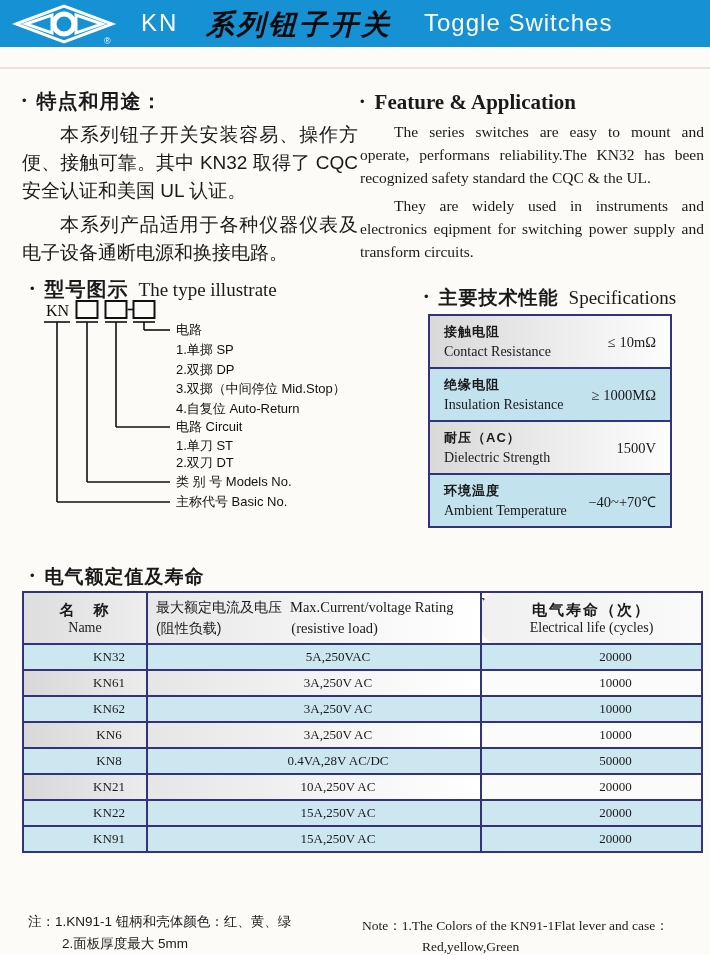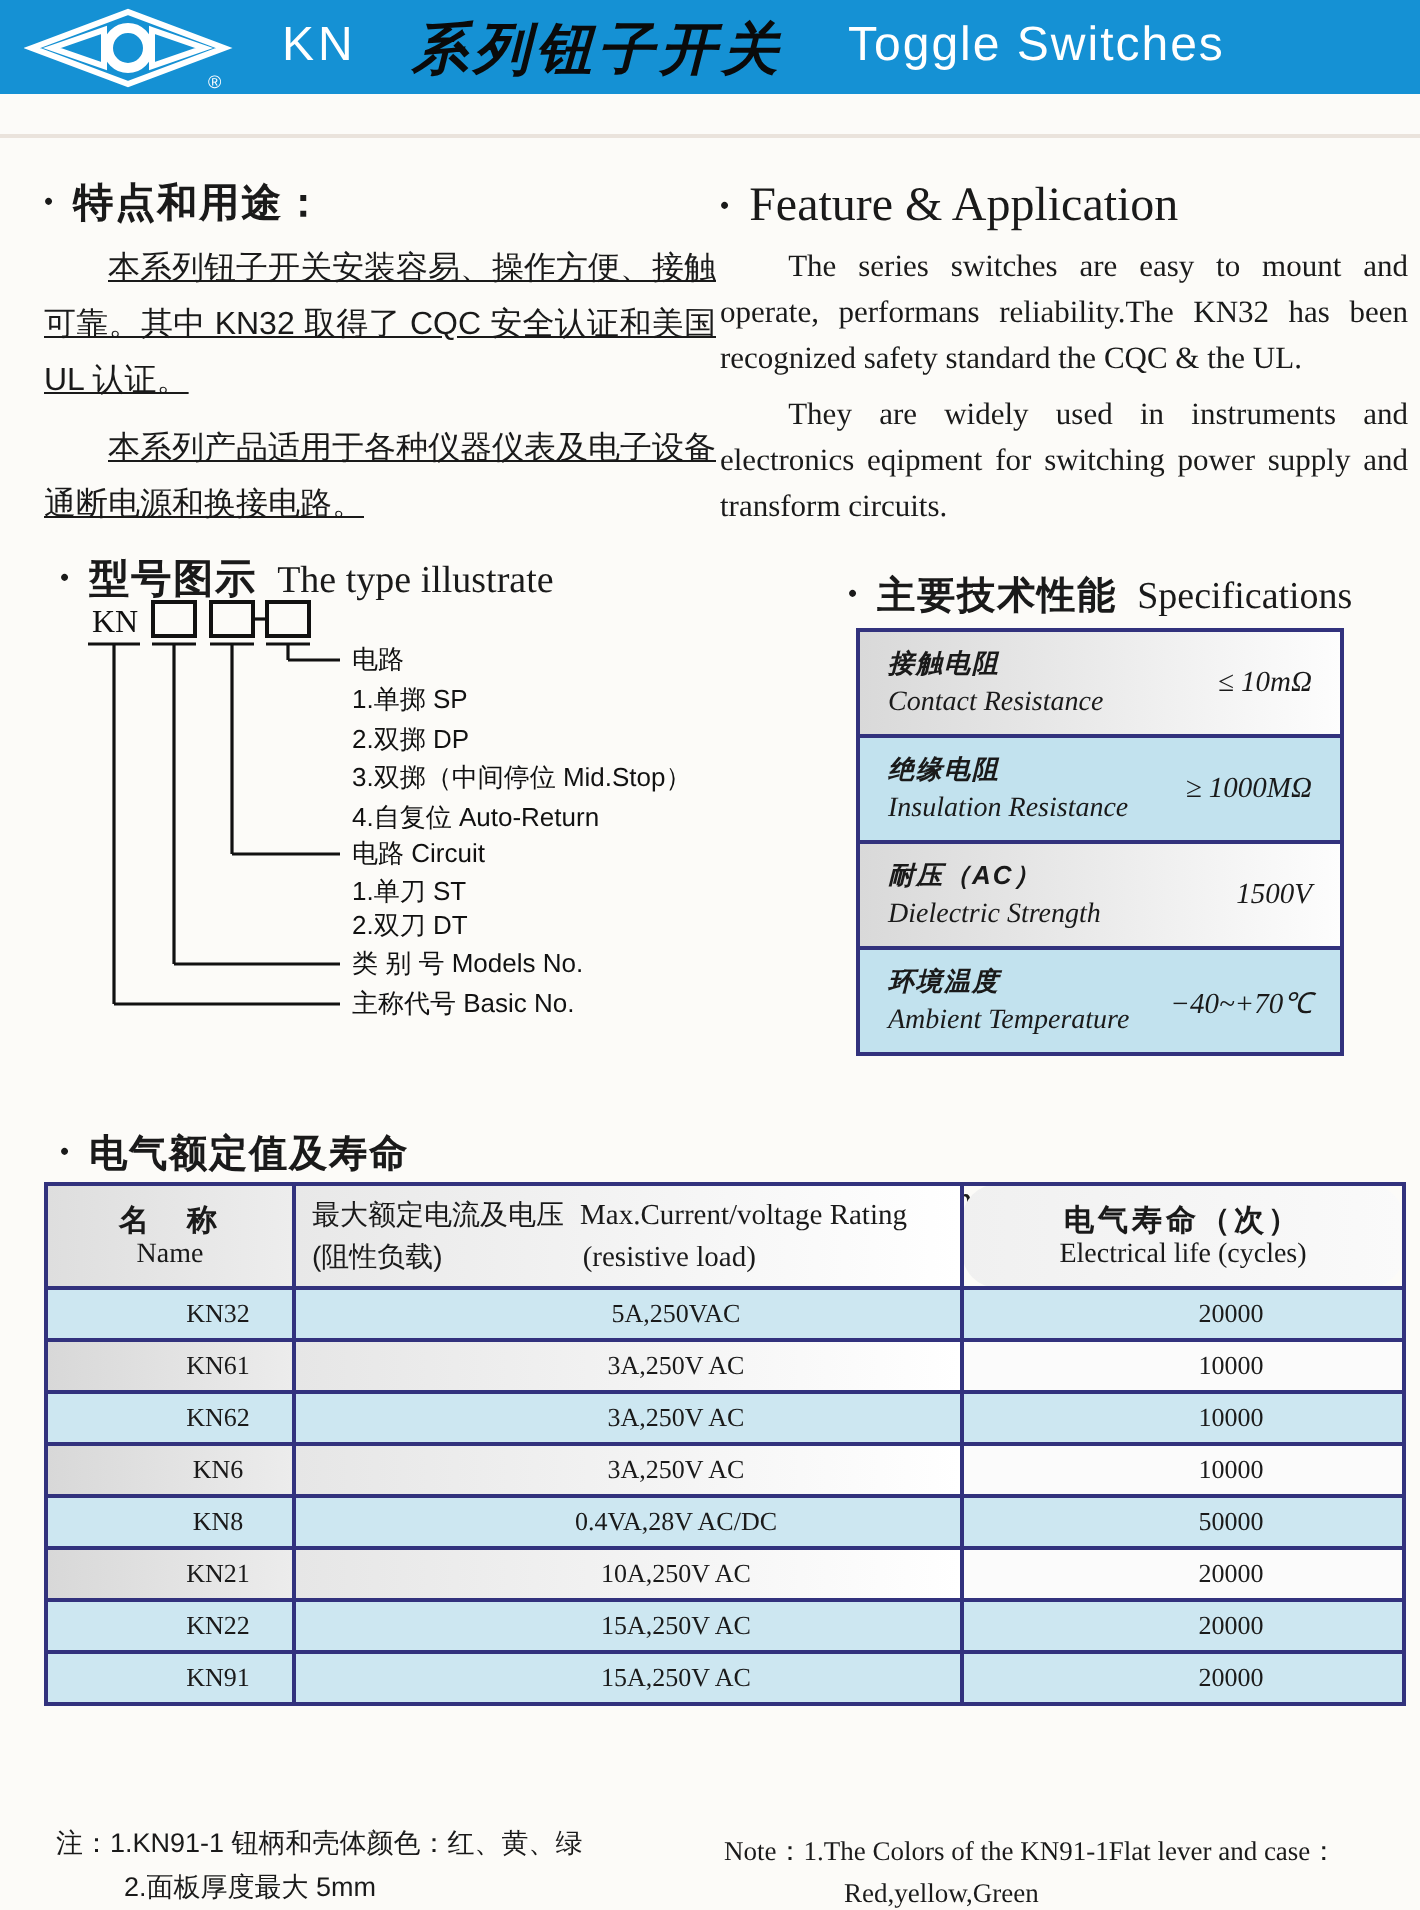--- a/index.html
+++ b/index.html
@@ -21,38 +21,38 @@
 
   
   .sec-title{display:flex;align-items:baseline;gap:10px;}
   .bullet{font-size:13px;position:relative;top:-3px;}
   .t-cn{font-weight:bold;font-size:19px;letter-spacing:1px;}
   .t-en{font-family:"Liberation Serif", serif;font-size:19px;}
 
   
   .feat-cn{position:absolute;left:22px;top:88px;width:336px;}
   .feat-cn .big{font-size:20px;}
-  .feat-cn p{margin:6px 0 0 0;font-size:16px;line-height:28px;text-indent:2em;text-align:justify;text-decoration:underline;}
+  .feat-cn p{margin:6px 0 0 0;font-size:19px;line-height:28px;text-indent:2em;text-align:justify;}
   .feat-en{position:absolute;left:360px;top:90px;width:344px;}
-  .feat-en .sec-title .t-en{font-size:24px;}
+  .feat-en .sec-title .t-en{font-size:21px;font-weight:bold;}
   .feat-en p{margin:5px 0 0 0;font-size:15.5px;line-height:23px;text-indent:2.2em;text-align:justify;
              font-family:"Liberation Serif", serif;}
 
   
   .type-title{position:absolute;left:30px;top:276px;}
   .type-title .t-cn{font-size:20px;}
   .diagram{position:absolute;left:40px;top:297px;}
   .diagram text{font-size:13px;fill:#111;}
   .diagram .kn{font-size:16px;font-family:"Liberation Serif", serif;}
   .diagram rect{fill:none;stroke:#111;stroke-width:2;}
   .diagram line{stroke:#111;stroke-width:1.6;}
 
   
   .spec-title{position:absolute;left:424px;top:285px;}
-  .spec-table{position:absolute;left:428px;top:314px;width:240px;border:2px solid #32327d;background:#fff;font-style:italic;}
+  .spec-table{position:absolute;left:428px;top:314px;width:240px;border:2px solid #32327d;background:#fff;}
   .spec-row{height:51px;border-bottom:2px solid #32327d;position:relative;}
   .spec-row:last-child{border-bottom:none;}
   .spec-row.grad{background:linear-gradient(90deg,#d9d9d9,#fdfdfd);}
   .spec-row.cyan{background:#c2e2ee;}
   .spec-cn{position:absolute;left:14px;top:7px;font-size:13px;font-weight:bold;letter-spacing:1px;}
   .spec-en{position:absolute;left:14px;bottom:7px;font-size:14px;font-family:"Liberation Serif", serif;}
   .spec-val{position:absolute;right:14px;top:50%;transform:translateY(-50%);
             font-size:14.5px;font-family:"Liberation Serif", serif;}
 
   

